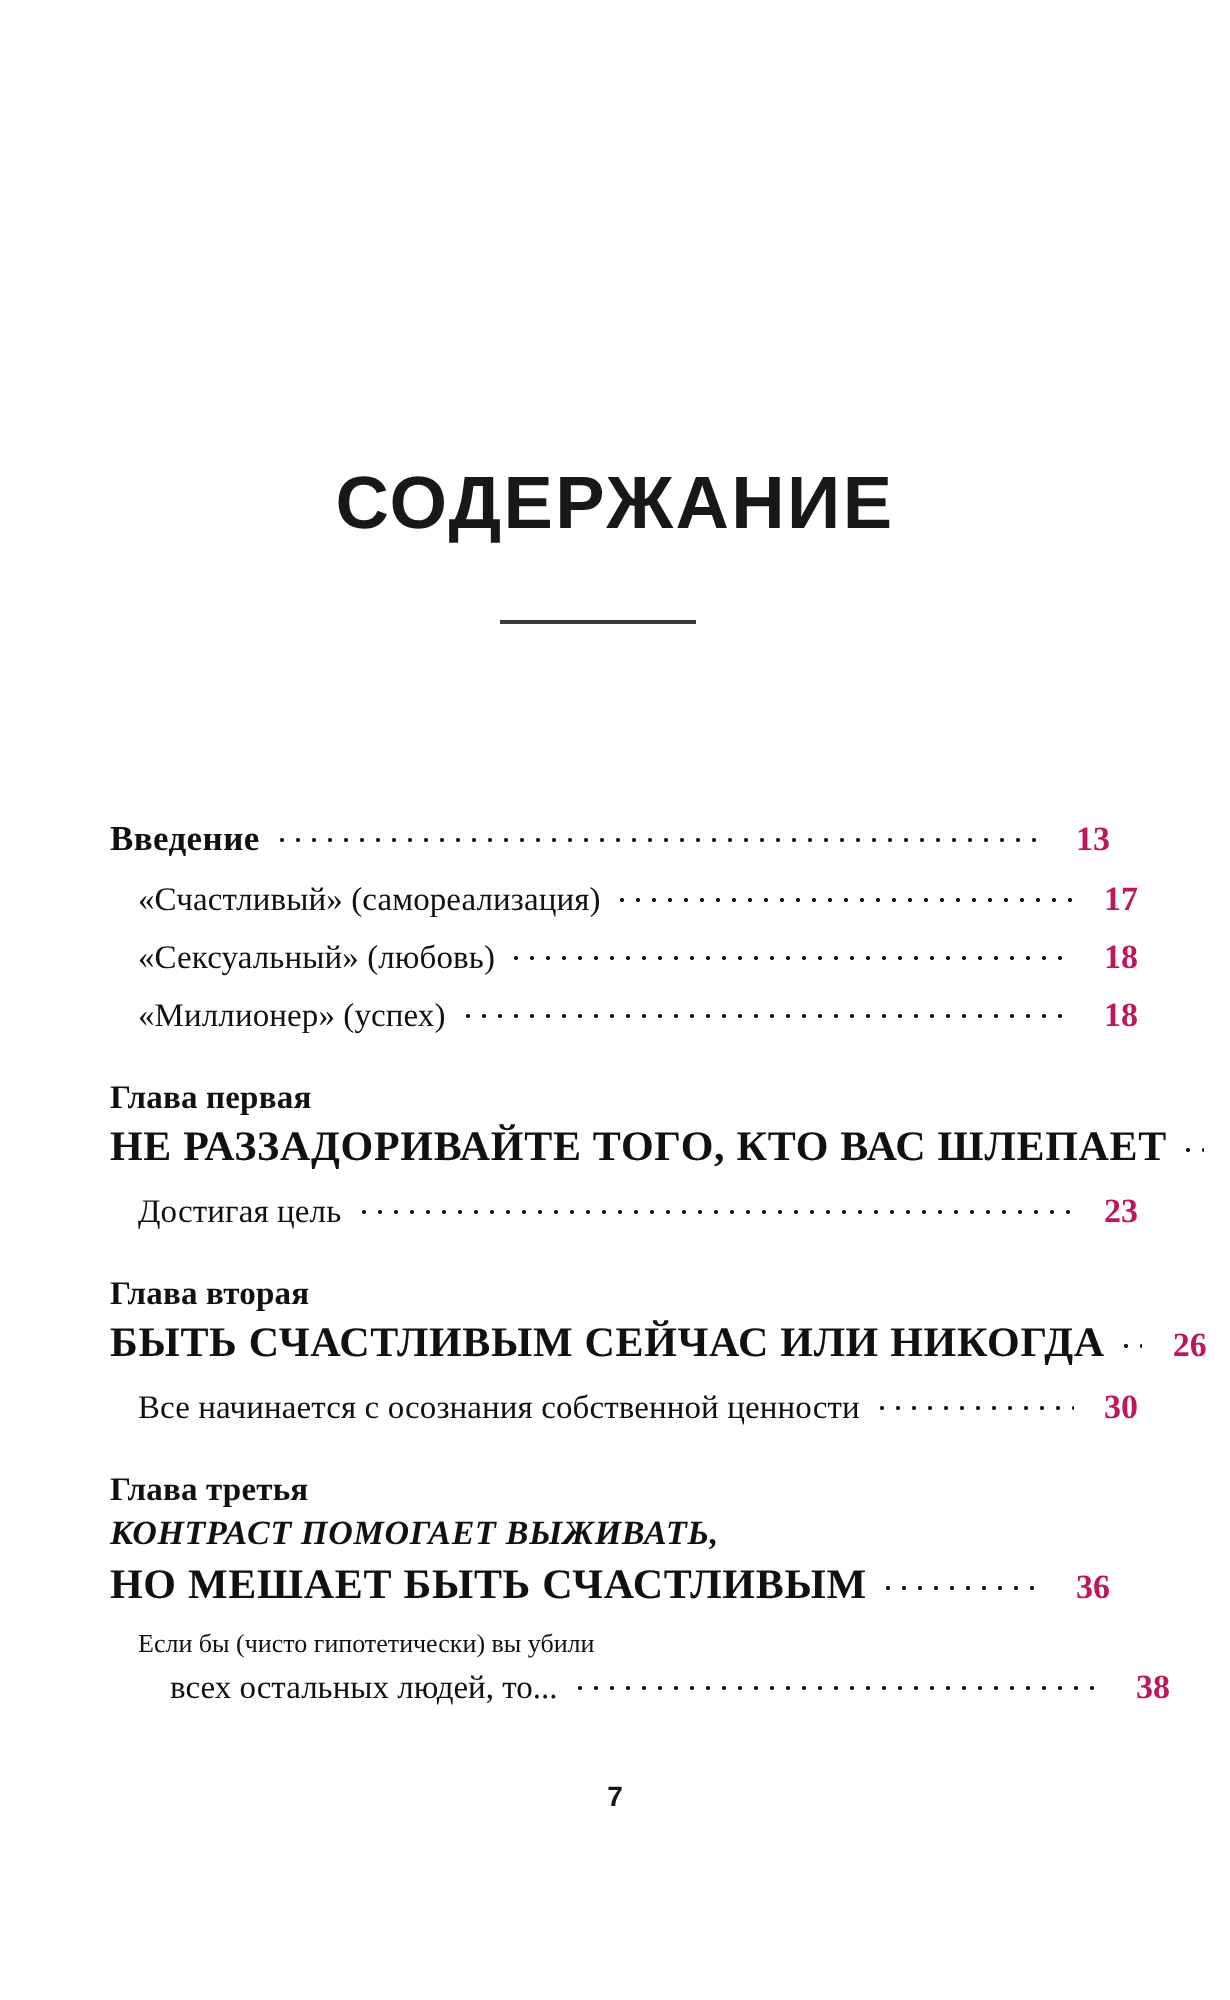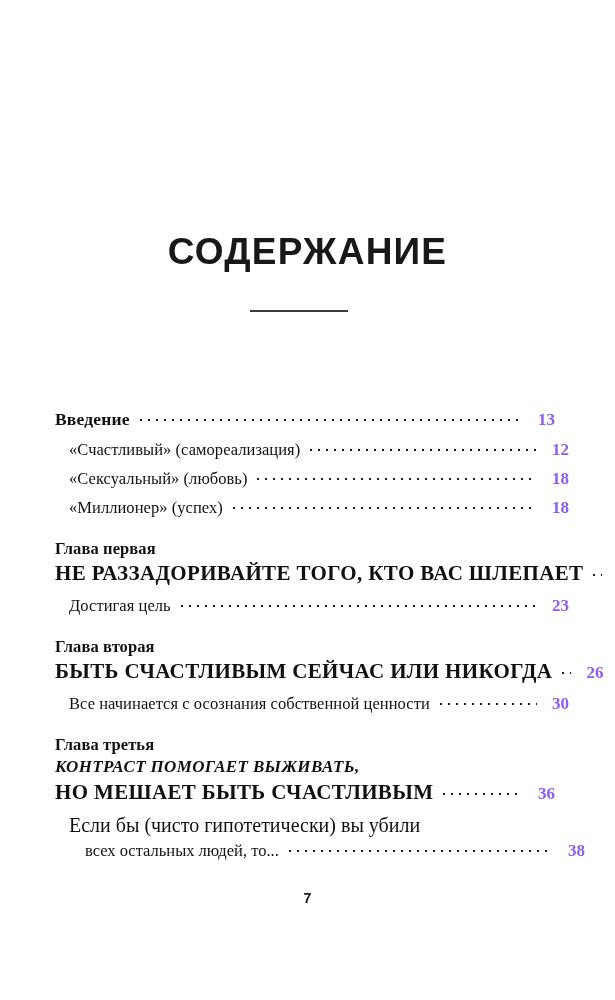--- a/index.html
+++ b/index.html
@@ -93,21 +93,21 @@
     background-position: left bottom;
   }
 
   .row .page-no {
     flex: 0 0 auto;
     width: 26px;
     text-align: right;
     font-family: "Liberation Serif", "DejaVu Serif", serif;
     font-weight: bold;
     font-size: 17px;
-    color: #8b5cf6;
+    color: #be185d;
   }
 
   
   .entry-main .label {
     font-weight: bold;
     font-size: 17.5px;
     letter-spacing: 0.2px;
   }
   .entry-main {
     margin-bottom: 9px;
@@ -149,21 +149,21 @@
     font-weight: bold;
     font-size: 17px;
     letter-spacing: 0.35px;
     margin-bottom: 3px;
     font-style: italic;
   }
 
   
   .sub-wrap-first {
     padding-left: 14px;
-    font-size: 20px;
+    font-size: 13px;
     margin-bottom: 3px;
     font-family: Liberation Serif, serif;
   }
   .sub-wrap-second {
     padding-left: 30px;
     margin-bottom: 8px;
   }
   .sub-wrap-second .label {
     font-size: 16.5px;
     font-weight: normal;
@@ -199,21 +199,21 @@
     <div class="group">
       <div class="row entry-main">
         <span class="label">Введение</span>
         <span class="leader"></span>
         <span class="page-no">13</span>
       </div>
 
       <div class="row entry-sub">
         <span class="label">«Счастливый» (самореализация)</span>
         <span class="leader"></span>
-        <span class="page-no">12</span>
+        <span class="page-no">17</span>
       </div>
 
       <div class="row entry-sub">
         <span class="label">«Сексуальный» (любовь)</span>
         <span class="leader"></span>
         <span class="page-no">18</span>
       </div>
 
       <div class="row entry-sub">
         <span class="label">«Миллионер» (успех)</span>

